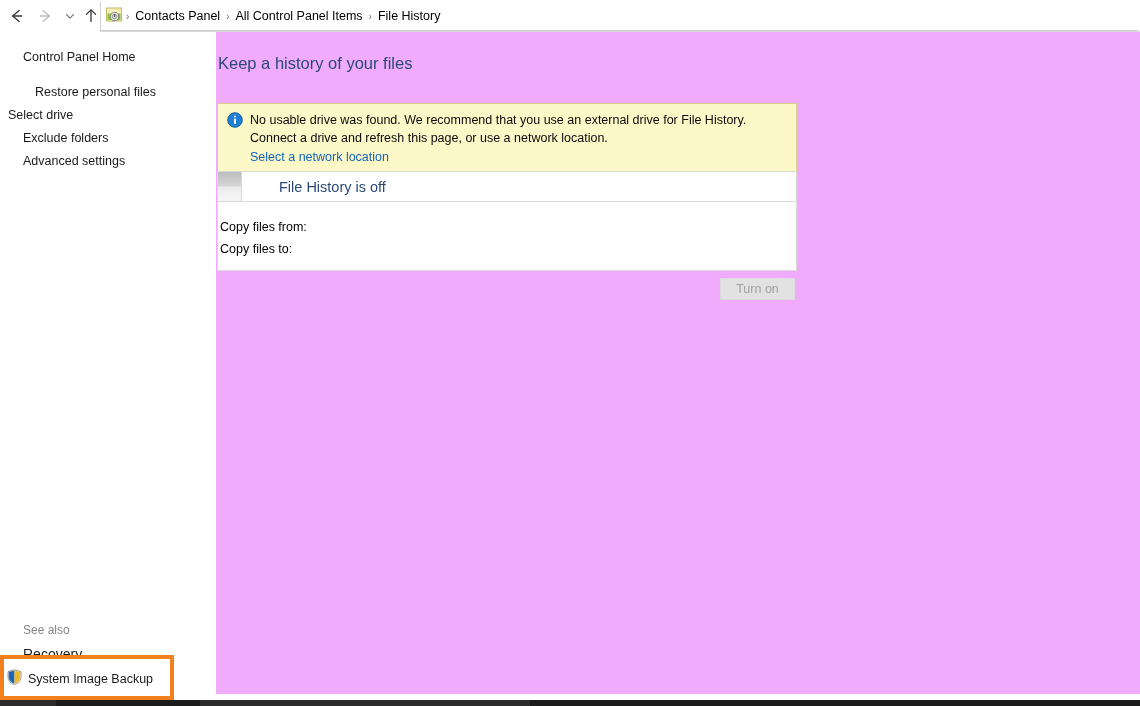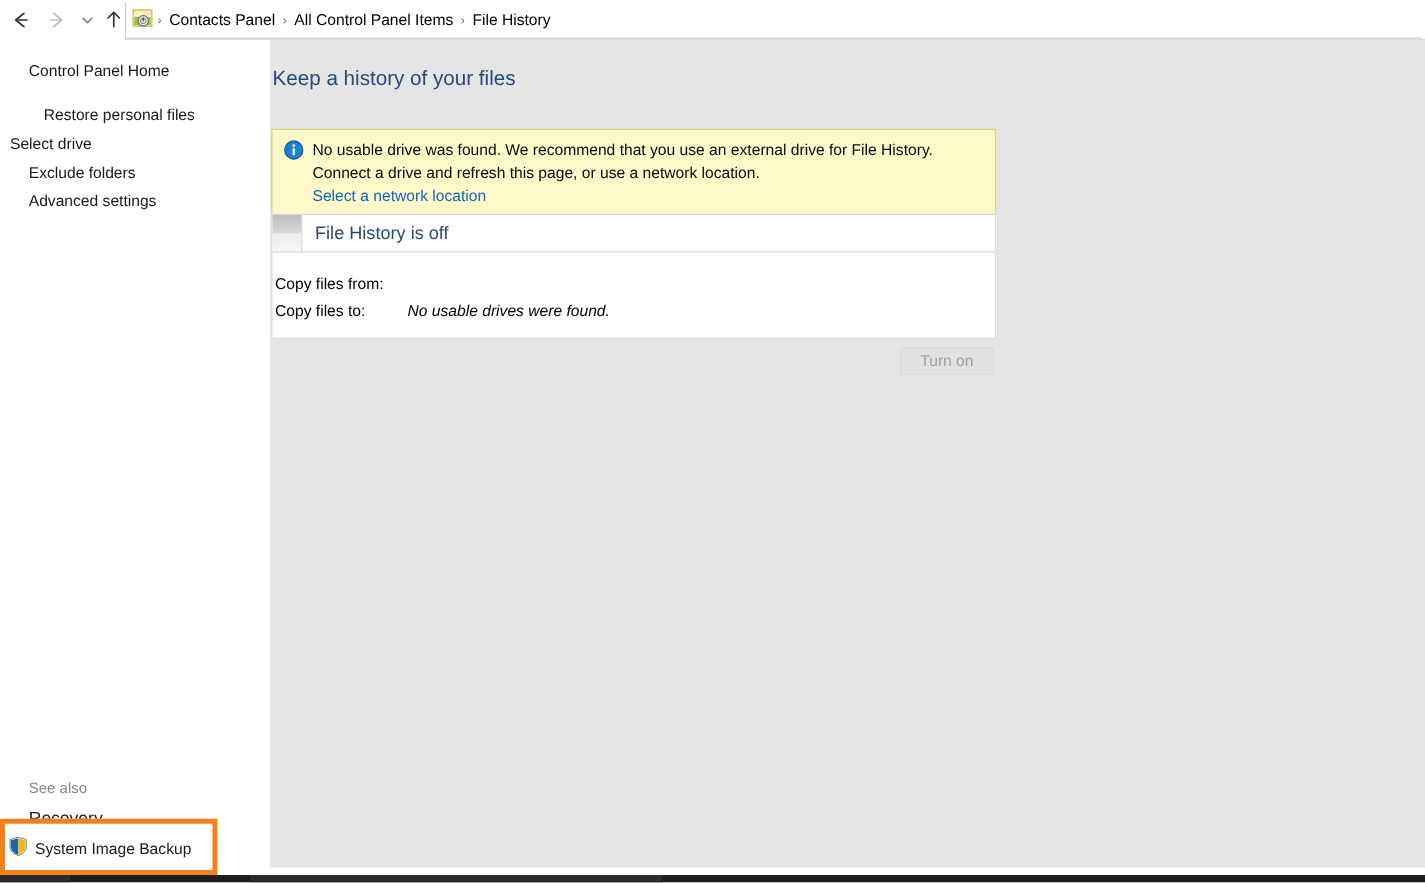--- a/index.html
+++ b/index.html
@@ -157,21 +157,21 @@
     font-size: 12.5px;
     color: #1a1a1a;
   }
 
   
   .content {
     position: absolute;
     left: 216px; top: 32px;
     width: 924px;
     height: 662px;
-    background: #e5e5e5;
+    background: #f0abfc;
   }
   h1.page-title {
     position: absolute;
     left: 2px; top: 22px;
     margin: 0;
     font-weight: normal;
     font-size: 16.5px;
     color: #2b4977;
     white-space: nowrap;
   }
@@ -222,20 +222,21 @@
     height: 100px;
     border: 1px solid #d9d9d9;
     background: #ffffff;
   }
   .statusbox-header {
     position: relative;
     height: 30px;
     border-bottom: 1px solid #d9d9d9;
     display: flex;
     align-items: center;
+    gap: 27px;
   }
   .status-swatch {
     width: 24px; height: 29px;
     flex: 0 0 auto;
     background: linear-gradient(to bottom, #bdbdbd 0%, #d6d6d6 48%, #ececec 52%, #f6f6f6 100%);
     border-right: 1px solid #d9d9d9;
   }
   .status-title {
     margin-left: 10px;
     font-size: 14.5px;
@@ -394,21 +395,20 @@
       <div class="statusbox-header">
         <span class="status-swatch"></span>
         <span class="status-title">File History is off</span>
       </div>
       <div class="status-rows">
         <div class="status-row">
           <span class="status-label">Copy files from:</span>
         </div>
         <div class="status-row">
           <span class="status-label">Copy files to:</span>
-          <span class="status-value italic">No usable drives were found.</span>
         </div>
       </div>
     </div>
 
     <button class="turnon-btn">Turn on</button>
   </div>
 
   <div class="highlight-box"></div>
   <div class="highlight-inner">
     <span>

